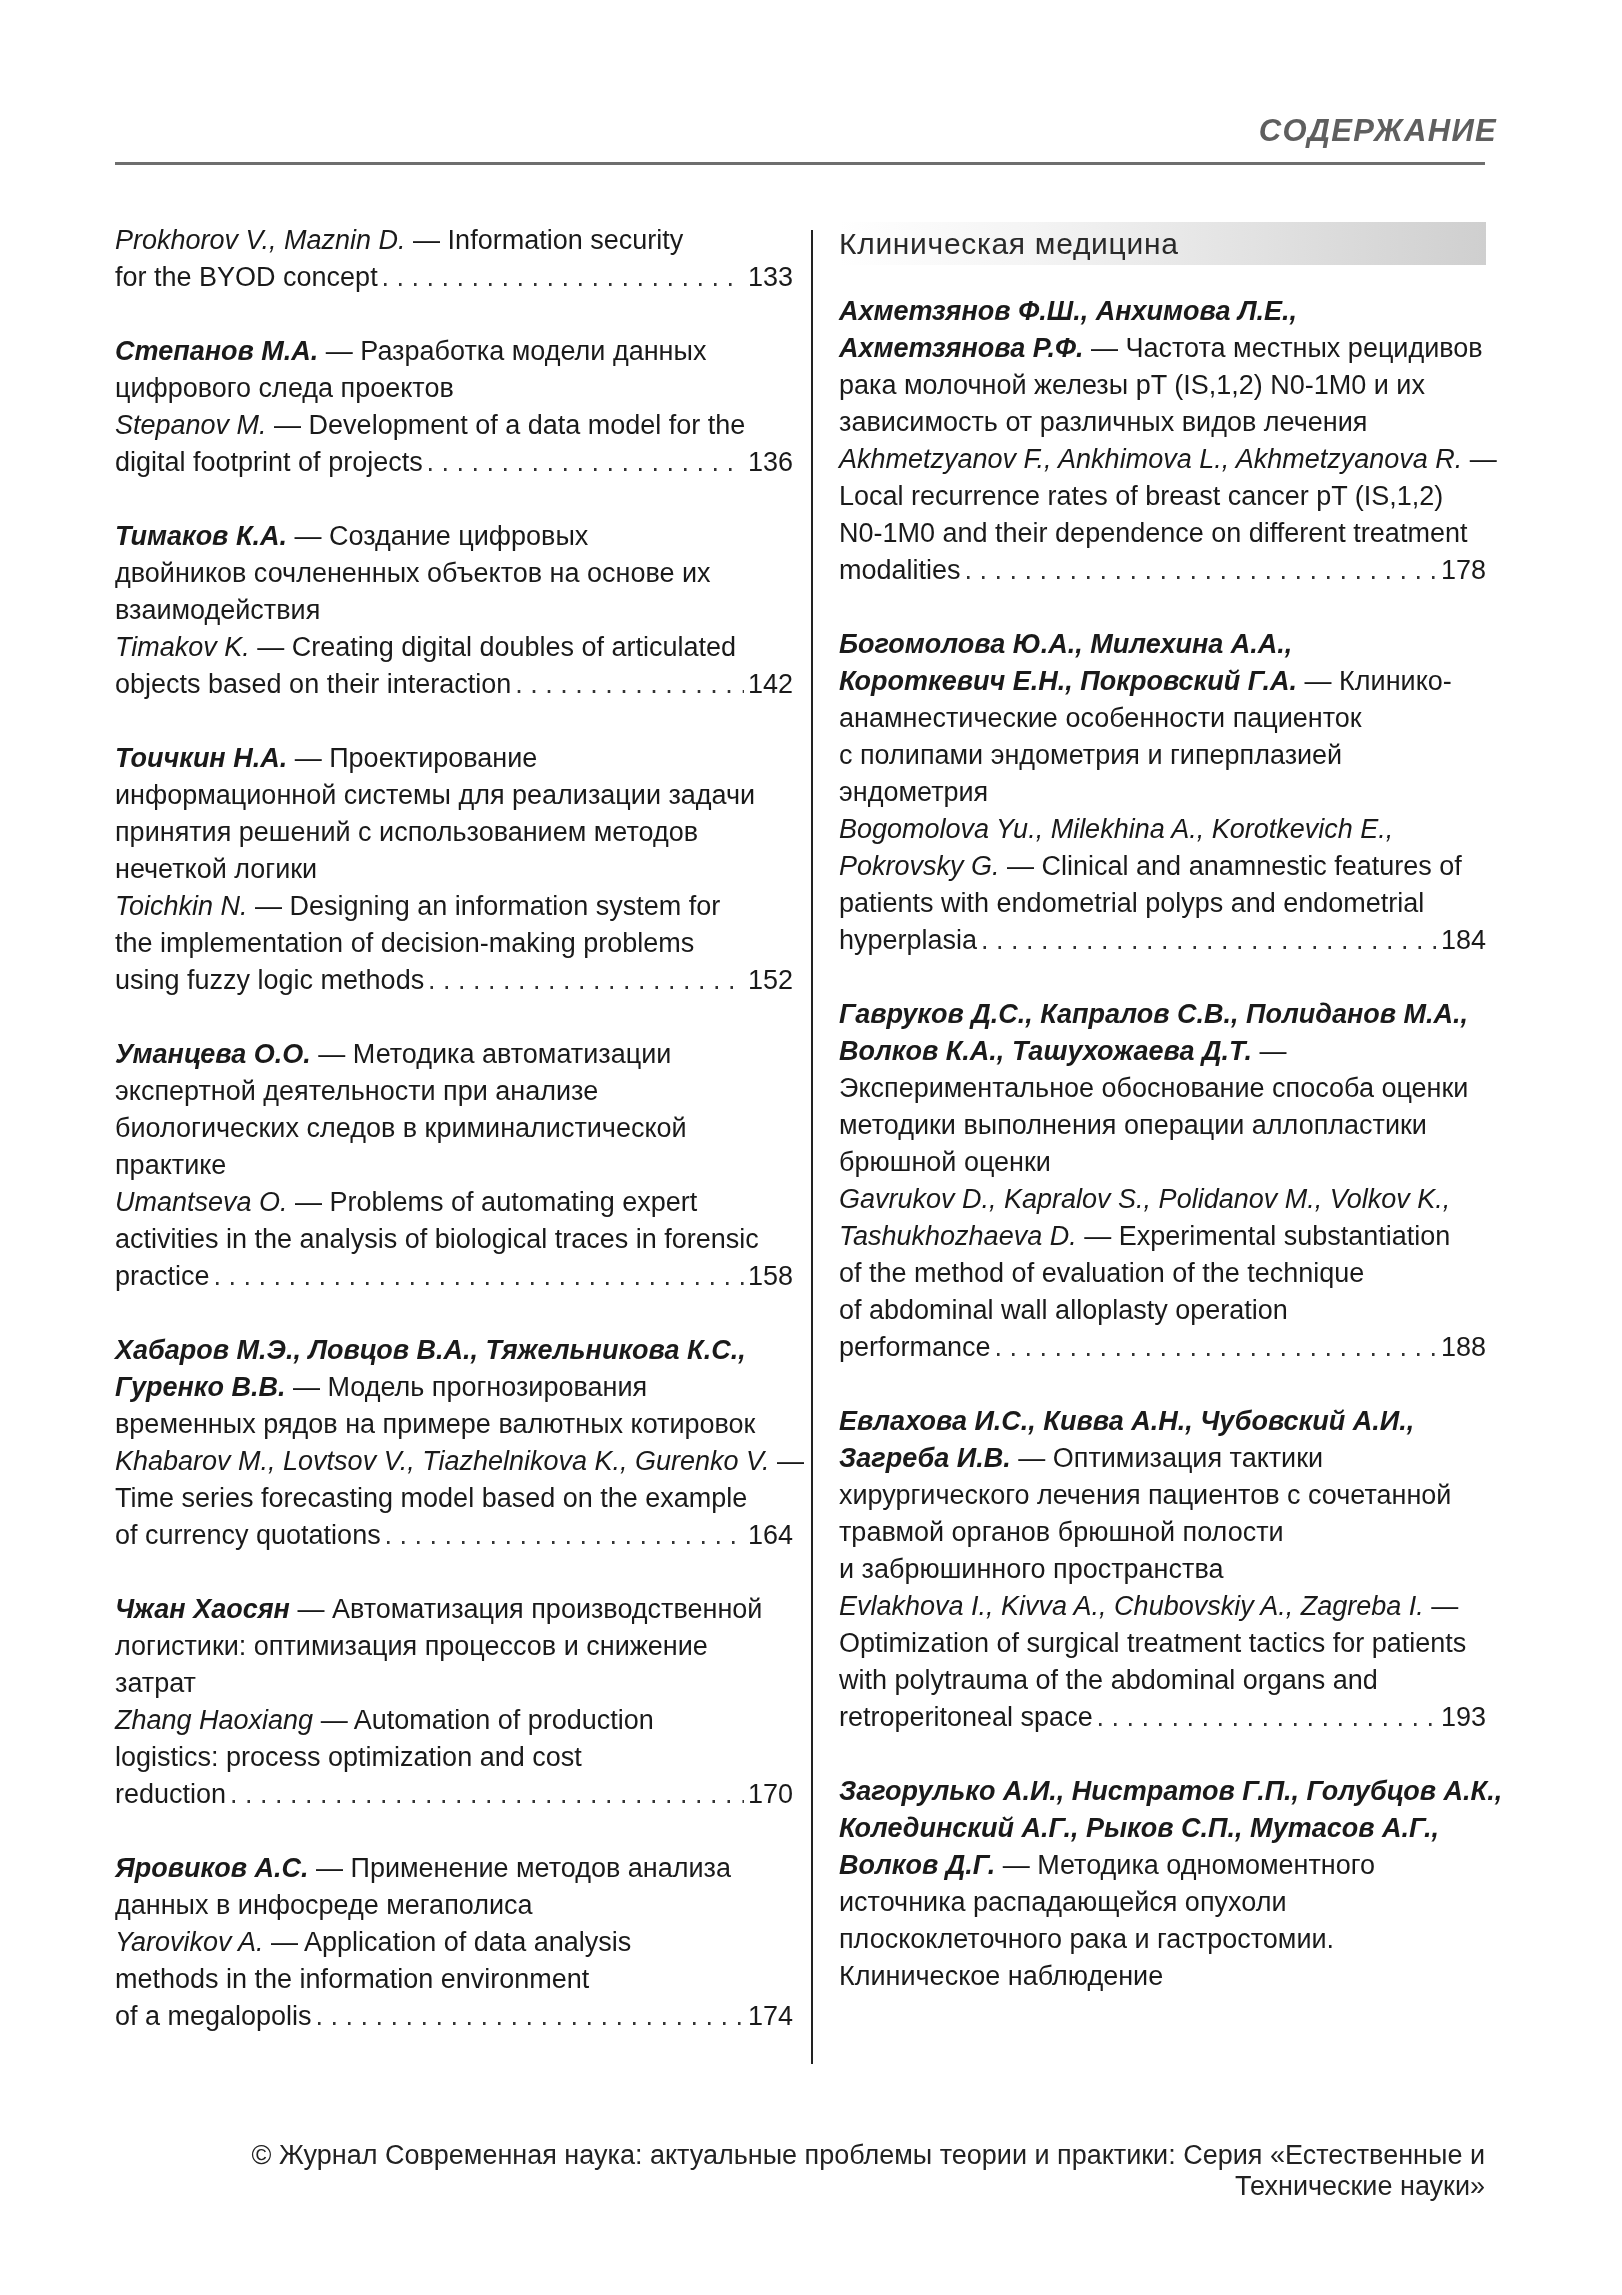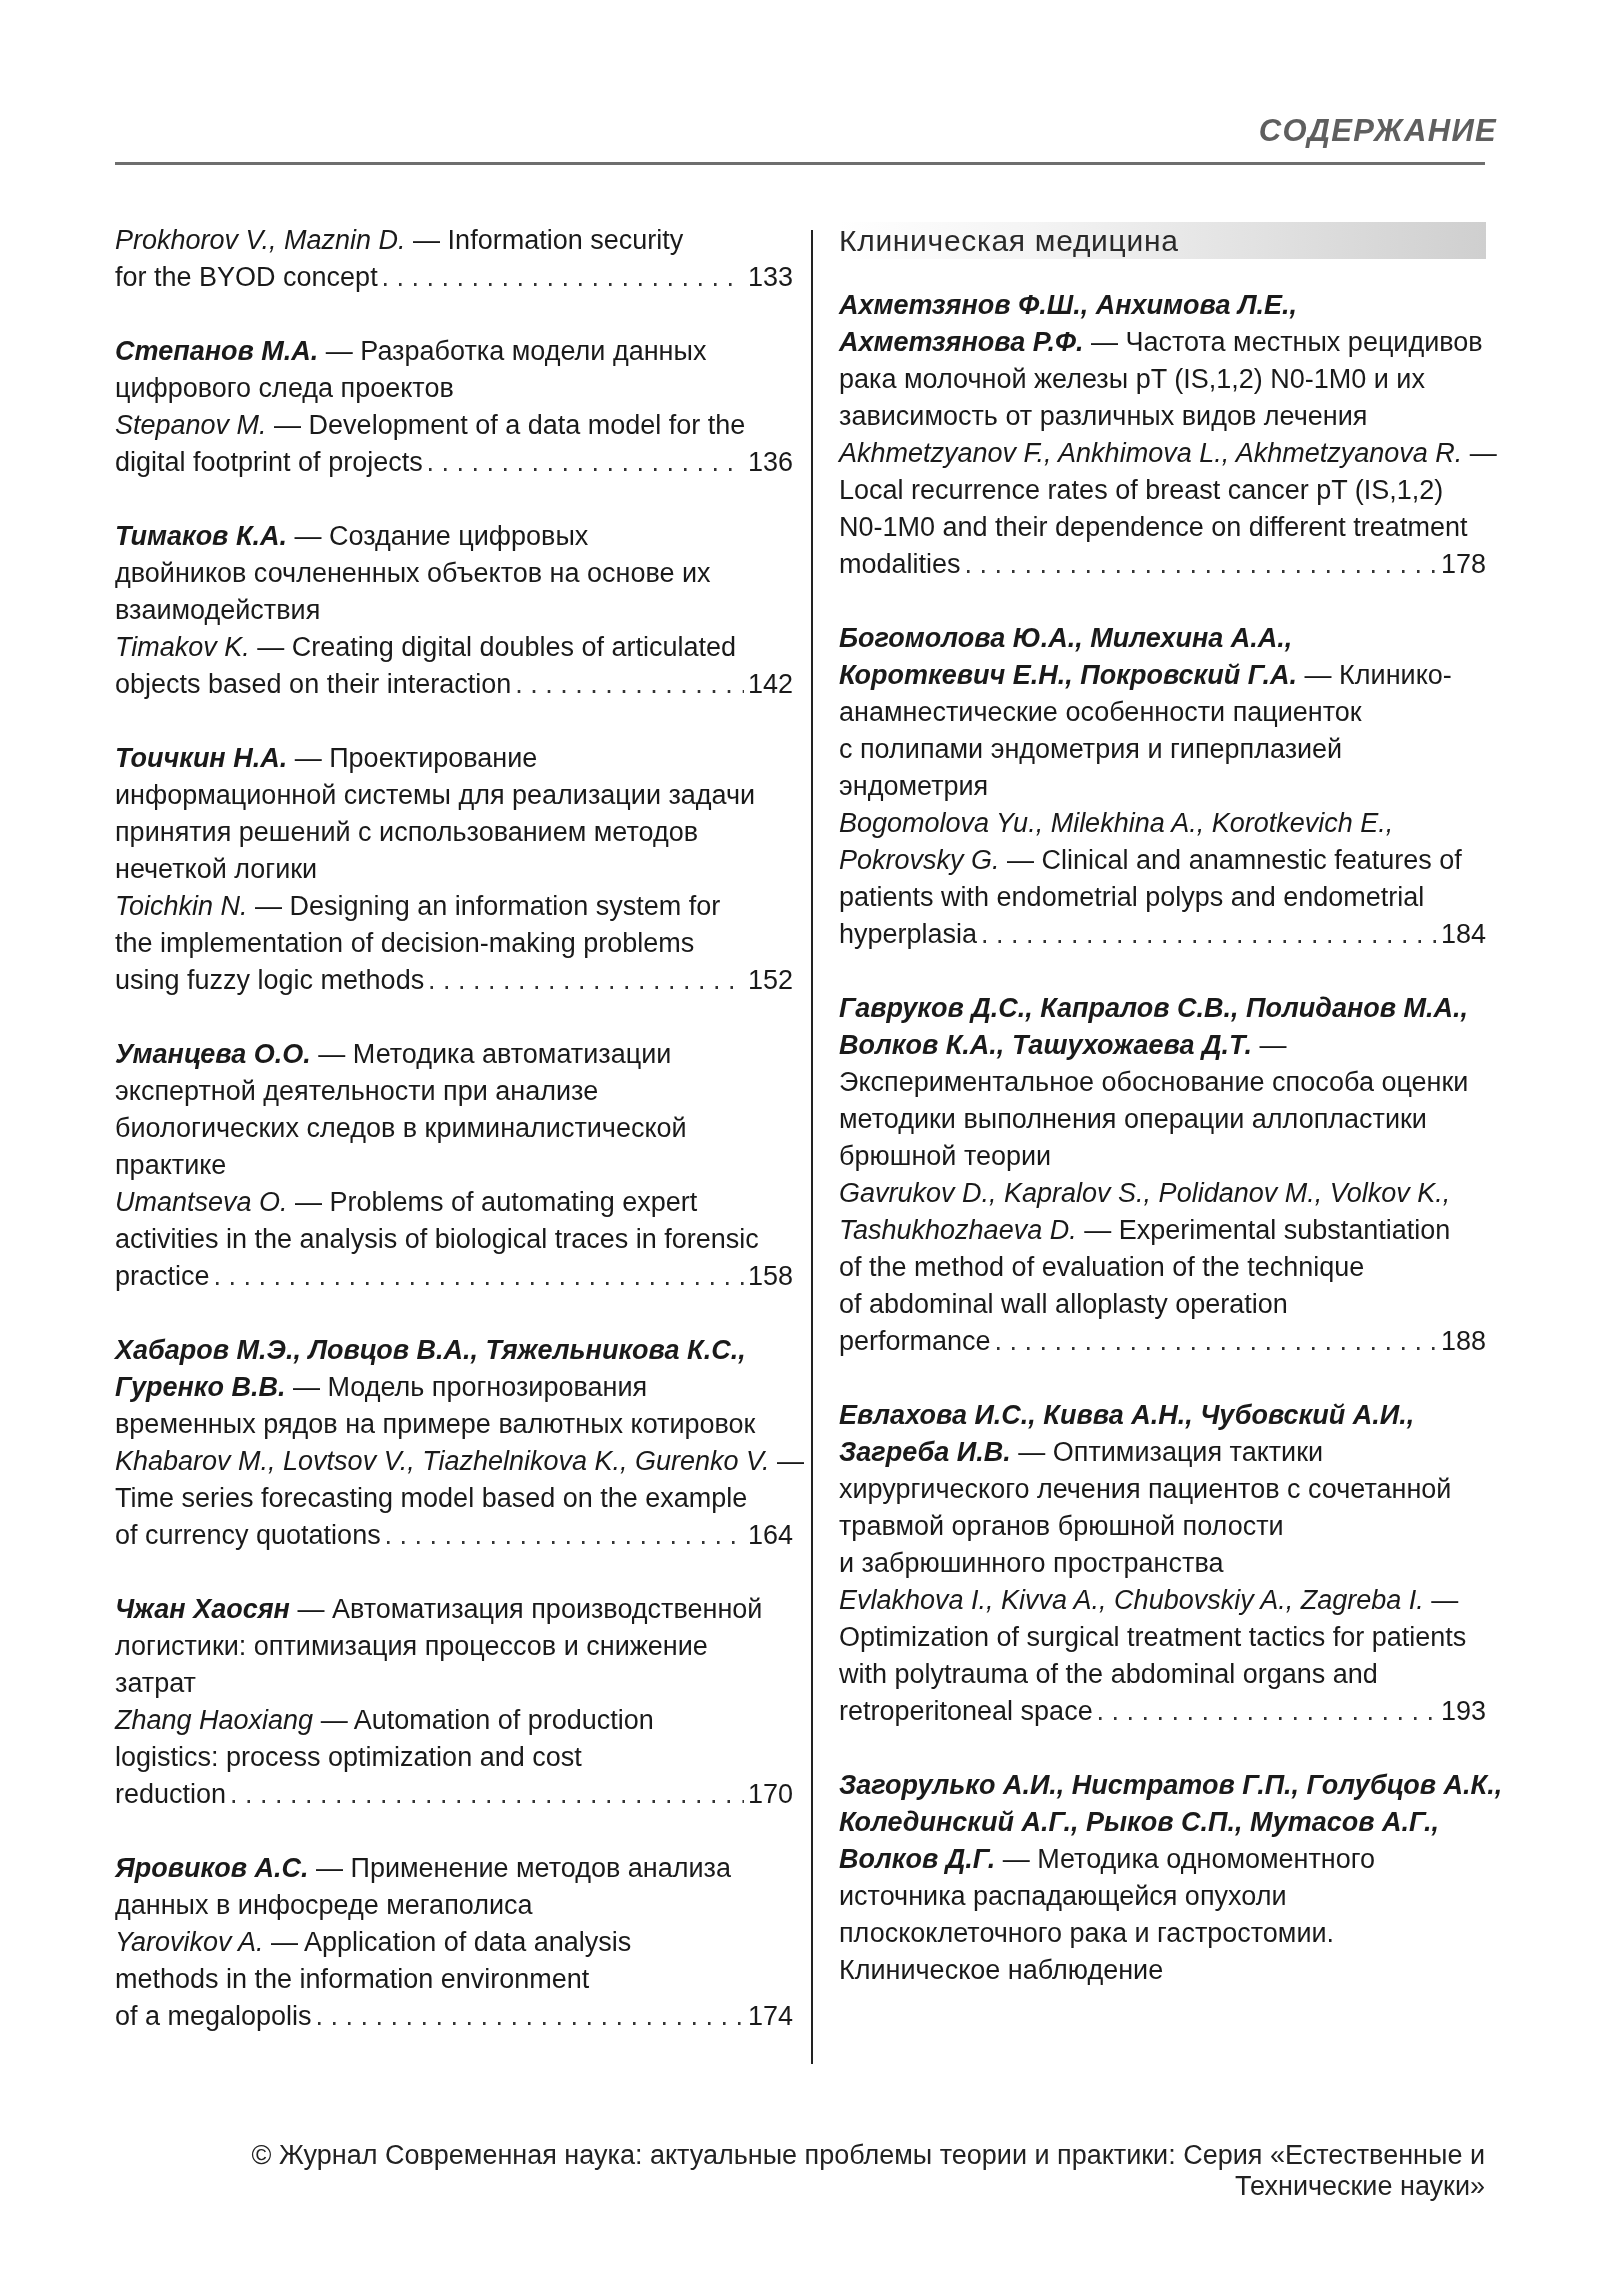--- a/index.html
+++ b/index.html
@@ -21,21 +21,21 @@
     position: absolute; top: 222px; width: 681px;
     font-size: 27px; line-height: 37px;
   }
   .col-left { left: 115px; width: 678px; }
   .col-right { left: 839px; width: 647px; }
   .col-divider {
     position: absolute; left: 811px; top: 230px; width: 2px; height: 1834px;
     background: #222;
   }
   .section-band {
-    height: 37px; margin-bottom: 27.5px; position: relative;
+    height: 43px; margin-bottom: 27.5px; position: relative;
     background: linear-gradient(to right, #ffffff 0%, #f4f4f4 30%, #cfcfcf 100%);
     display: flex; align-items: center;
   }
   .section-label {
     font-size: 30px; font-weight: normal; color: #2a2a2a;
     letter-spacing: 0.7px; padding-left: 0;
   }
   .entry { margin-bottom: 37px; }
   .ru-authors { font-weight: bold; font-style: italic; }
   .en-authors { font-style: italic; }
@@ -201,21 +201,21 @@
         <span class="dots"></span>
         <span class="page">184</span>
       </span>
   </div>
 
   <div class="entry">
     <span class="line"><span class="ru-authors">Гавруков Д.С., Капралов С.В., Полиданов М.А.,</span></span>
     <span class="line"><span class="ru-authors">Волков К.А., Ташухожаева Д.Т.</span><span> —</span></span>
     <span class="line">Экспериментальное обоснование способа оценки</span>
     <span class="line">методики выполнения операции аллопластики</span>
-    <span class="line">брюшной теории</span>
+    <span class="line">брюшной оценки</span>
     <span class="line"><span class="en-authors">Gavrukov D., Kapralov S., Polidanov M., Volkov K.,</span></span>
     <span class="line"><span class="en-authors">Tashukhozhaeva D.</span><span> — Experimental substantiation</span></span>
     <span class="line">of the method of evaluation of the technique</span>
     <span class="line">of abdominal wall alloplasty operation</span>
     <span class="lastline">
         <span class="txt">performance</span>
         <span class="dots"></span>
         <span class="page">188</span>
       </span>
   </div>

